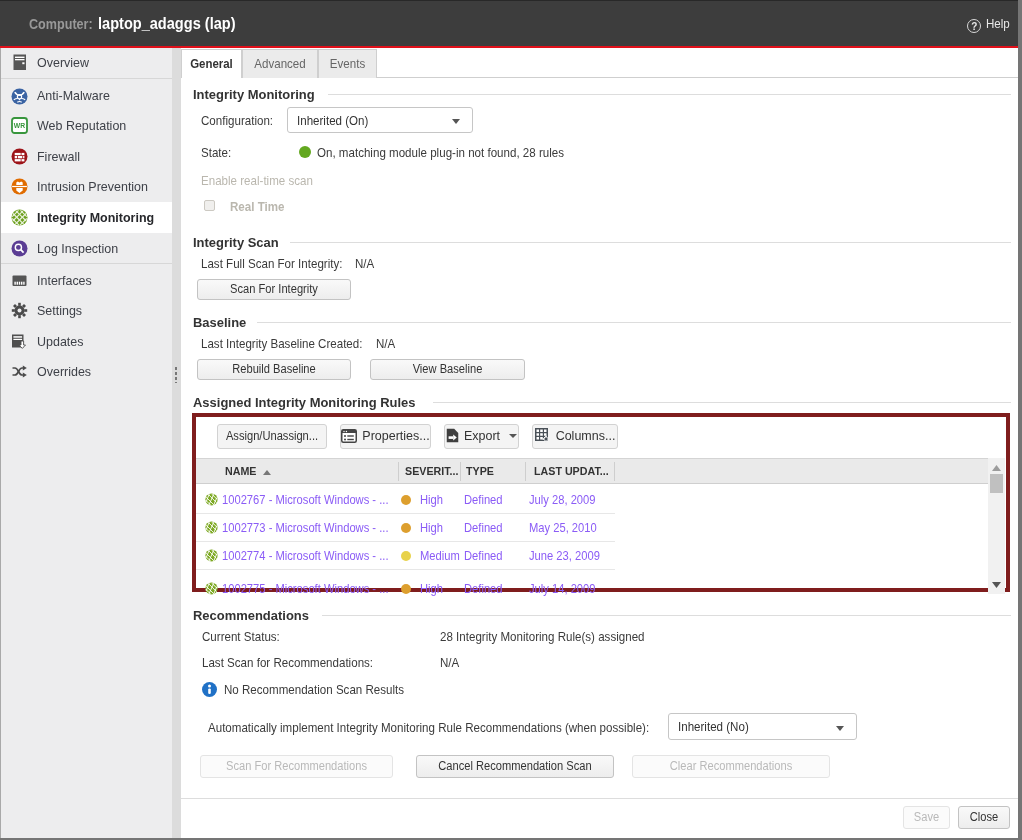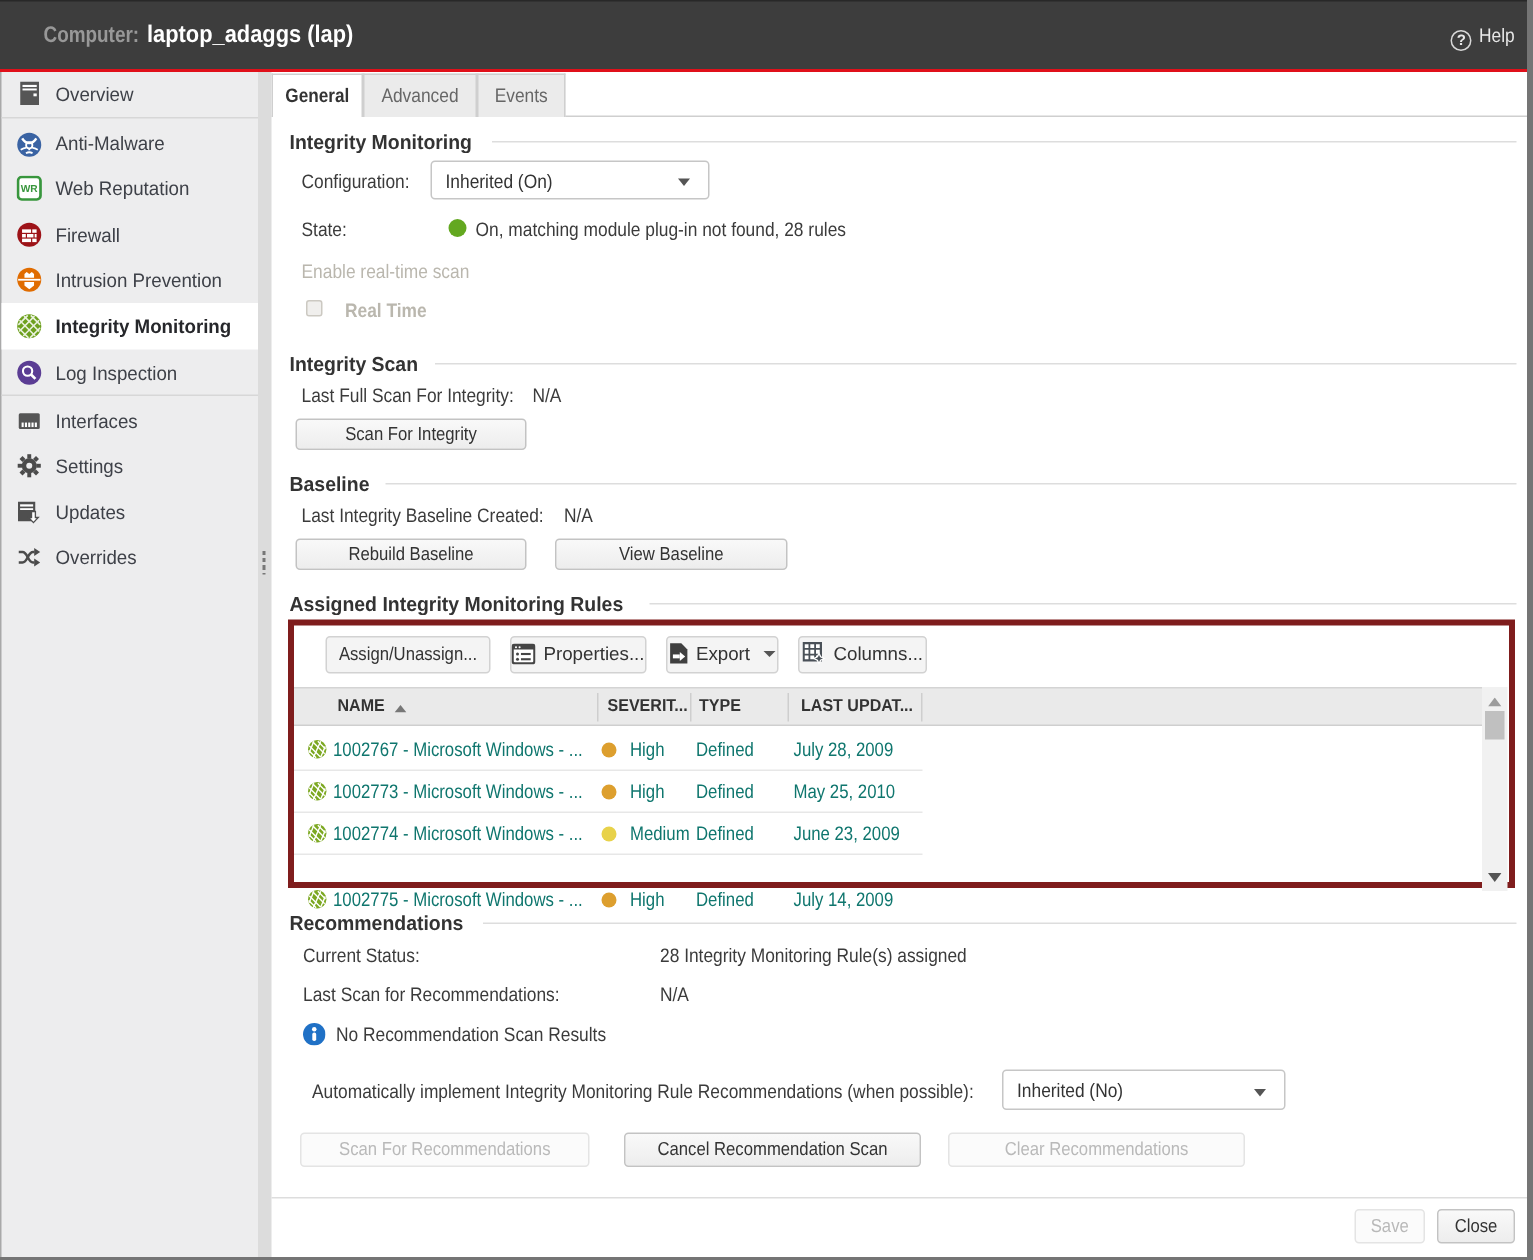--- a/index.html
+++ b/index.html
@@ -47,21 +47,21 @@
 .btn.off { background:#fbfbfb; border-color:#e4e4e4; color:#b9b9b9; }
 .bt { display:block; transform:scaleX(0.89); }
 .dot { position:absolute; border-radius:50%; }
 
 
 .grid { position:absolute; left:192px; top:413px; width:818px; height:179px; border:4px solid #7f1d1d; background:#fff; }
 .tbtn { position:absolute; top:7px; height:25px; background:#f4f4f4; border:1px solid #d2d2d2; border-radius:3px; font-size:12.5px; color:#333; line-height:23px; text-align:center; }
 .thdr { position:absolute; left:0; top:41px; width:798px; height:26px; background:#eaeaea; border-top:1px solid #d4d4d4; border-bottom:1px solid #cfcfcf; }
 .thdr .c { position:absolute; top:0; height:25px; line-height:25px; font-size:11.5px; font-weight:bold; color:#333; white-space:nowrap; transform:scaleX(0.93); transform-origin:0 50%; }
 .thdr .vs { position:absolute; top:3px; width:1px; height:19px; background:#cecece; }
-.trow { position:absolute; left:0; width:419px; height:28px; border-bottom:1px solid #e7e7e7; font-size:13px; color:#0f766e; }
+.trow { position:absolute; left:0; width:419px; height:28px; border-bottom:1px solid #e7e7e7; font-size:13px; color:#8b5cf6; }
 .trow .t { position:absolute; top:0; line-height:27px; white-space:nowrap; transform:scaleX(0.86); transform-origin:0 50%; }
 .sbar { position:absolute; right:1px; top:41px; width:17px; height:136px; background:#f1f1f1; }
 </style>
 </head>
 <body>
 <div class="win">
 
   <div class="hdr">
     <div class="hdr-title" style="left:29px; transform:scaleX(0.84); transform-origin:0 50%;"><span class="pre">Computer:</span></div>
     <div class="hdr-title" style="left:98px; font-size:16px; transform:scaleX(0.91); transform-origin:0 50%;">laptop_adaggs (lap)</div>
@@ -330,21 +330,21 @@
             <path d="M1.5 5.5 L11.5 15.5 M1 9.5 L7.5 16 M4.5 2 L15 12.5 M9 1.5 L15.7 8.2"></path>
             <path d="M5.5 1.5 L1.5 11.5 M11.5 1.5 L5 16 M15.5 6 L11.5 15.5"></path>
           </g>
         </svg>
       <span class="t" style="left:26px;">1002774 - Microsoft Windows - ...</span>
       <span class="dot" style="left:205px; top:9px; width:10px; height:10px; background:#e8d24a;"></span>
       <span class="t" style="left:224px;">Medium</span>
       <span class="t" style="left:268px;">Defined</span>
       <span class="t" style="left:333px;">June 23, 2009</span>
     </div>
-    <div class="trow" style="top:169px; height:25px; border-bottom:none;text-align:right;">
+    <div class="trow" style="top:158px; height:25px; border-bottom:none;text-align:right;">
       <svg class="rico" width="13" height="13" viewBox="0 0 17 17" style="position:absolute; left:9px; top:7px;">
           <circle cx="8.5" cy="8.5" r="8" fill="#7ca821"></circle>
           <g stroke="#fff" stroke-width="1.2" fill="none">
             <path d="M1.5 5.5 L11.5 15.5 M1 9.5 L7.5 16 M4.5 2 L15 12.5 M9 1.5 L15.7 8.2"></path>
             <path d="M5.5 1.5 L1.5 11.5 M11.5 1.5 L5 16 M15.5 6 L11.5 15.5"></path>
           </g>
         </svg>
       <span class="t" style="left:26px;">1002775 - Microsoft Windows - ...</span>
       <span class="dot" style="left:205px; top:9px; width:10px; height:10px; background:#dd9f2e;"></span>
       <span class="t" style="left:224px;">High</span>

